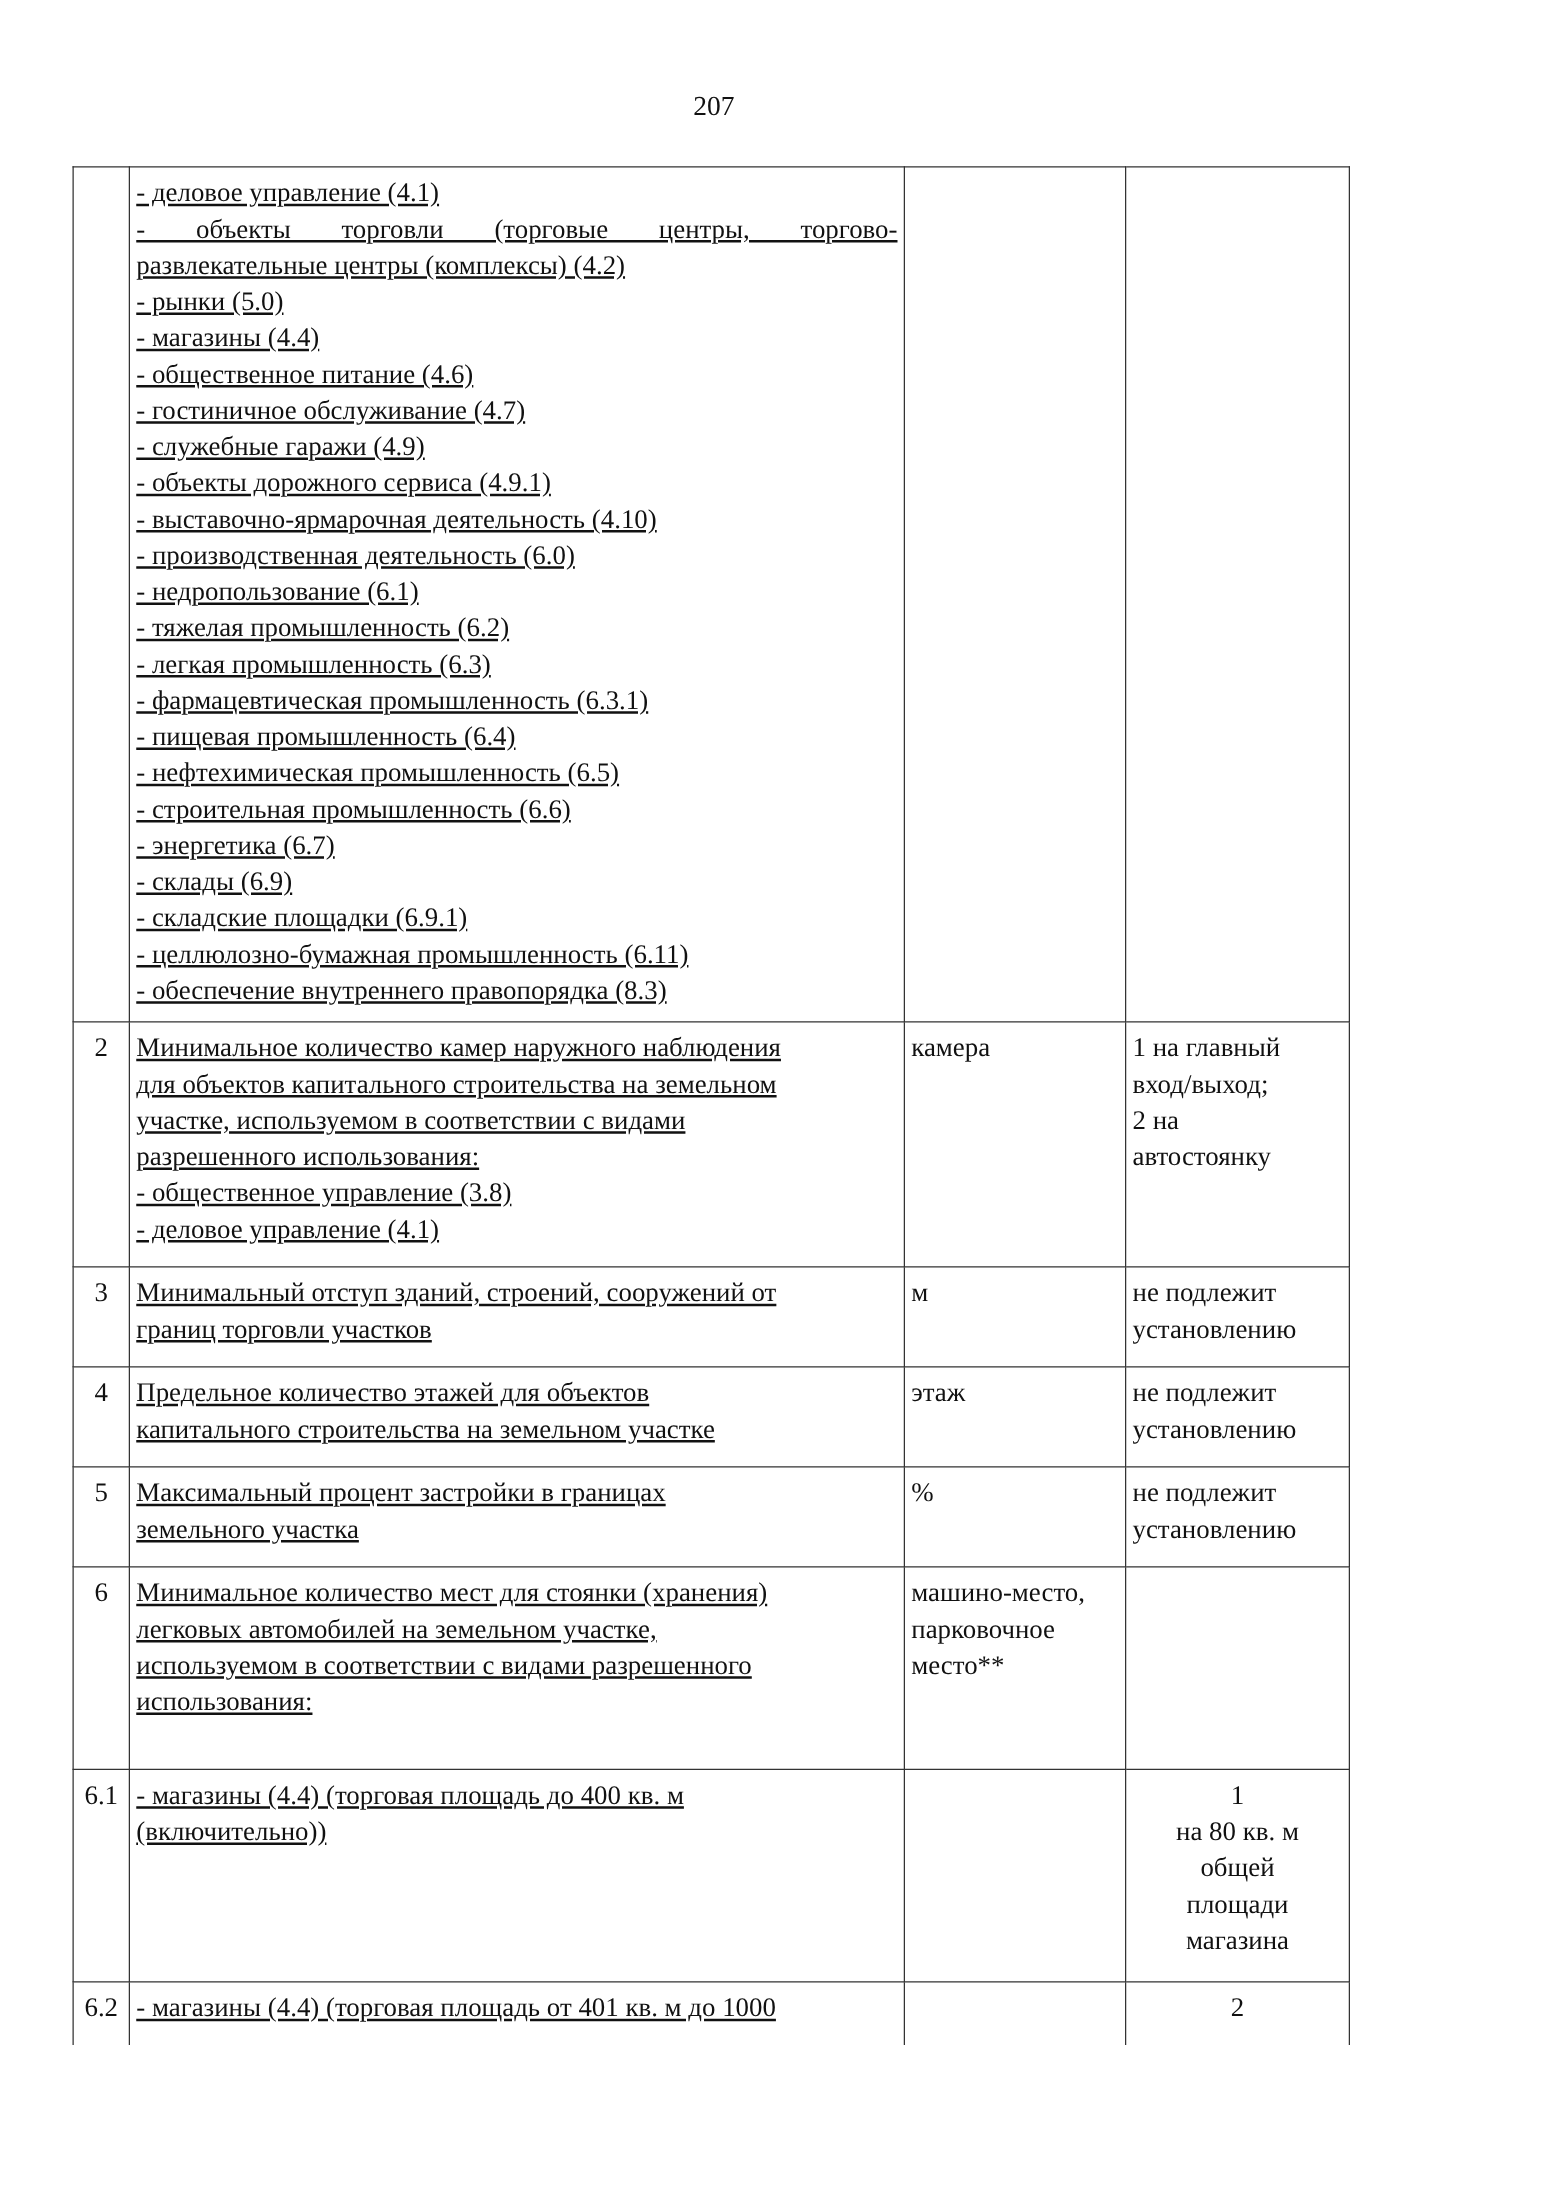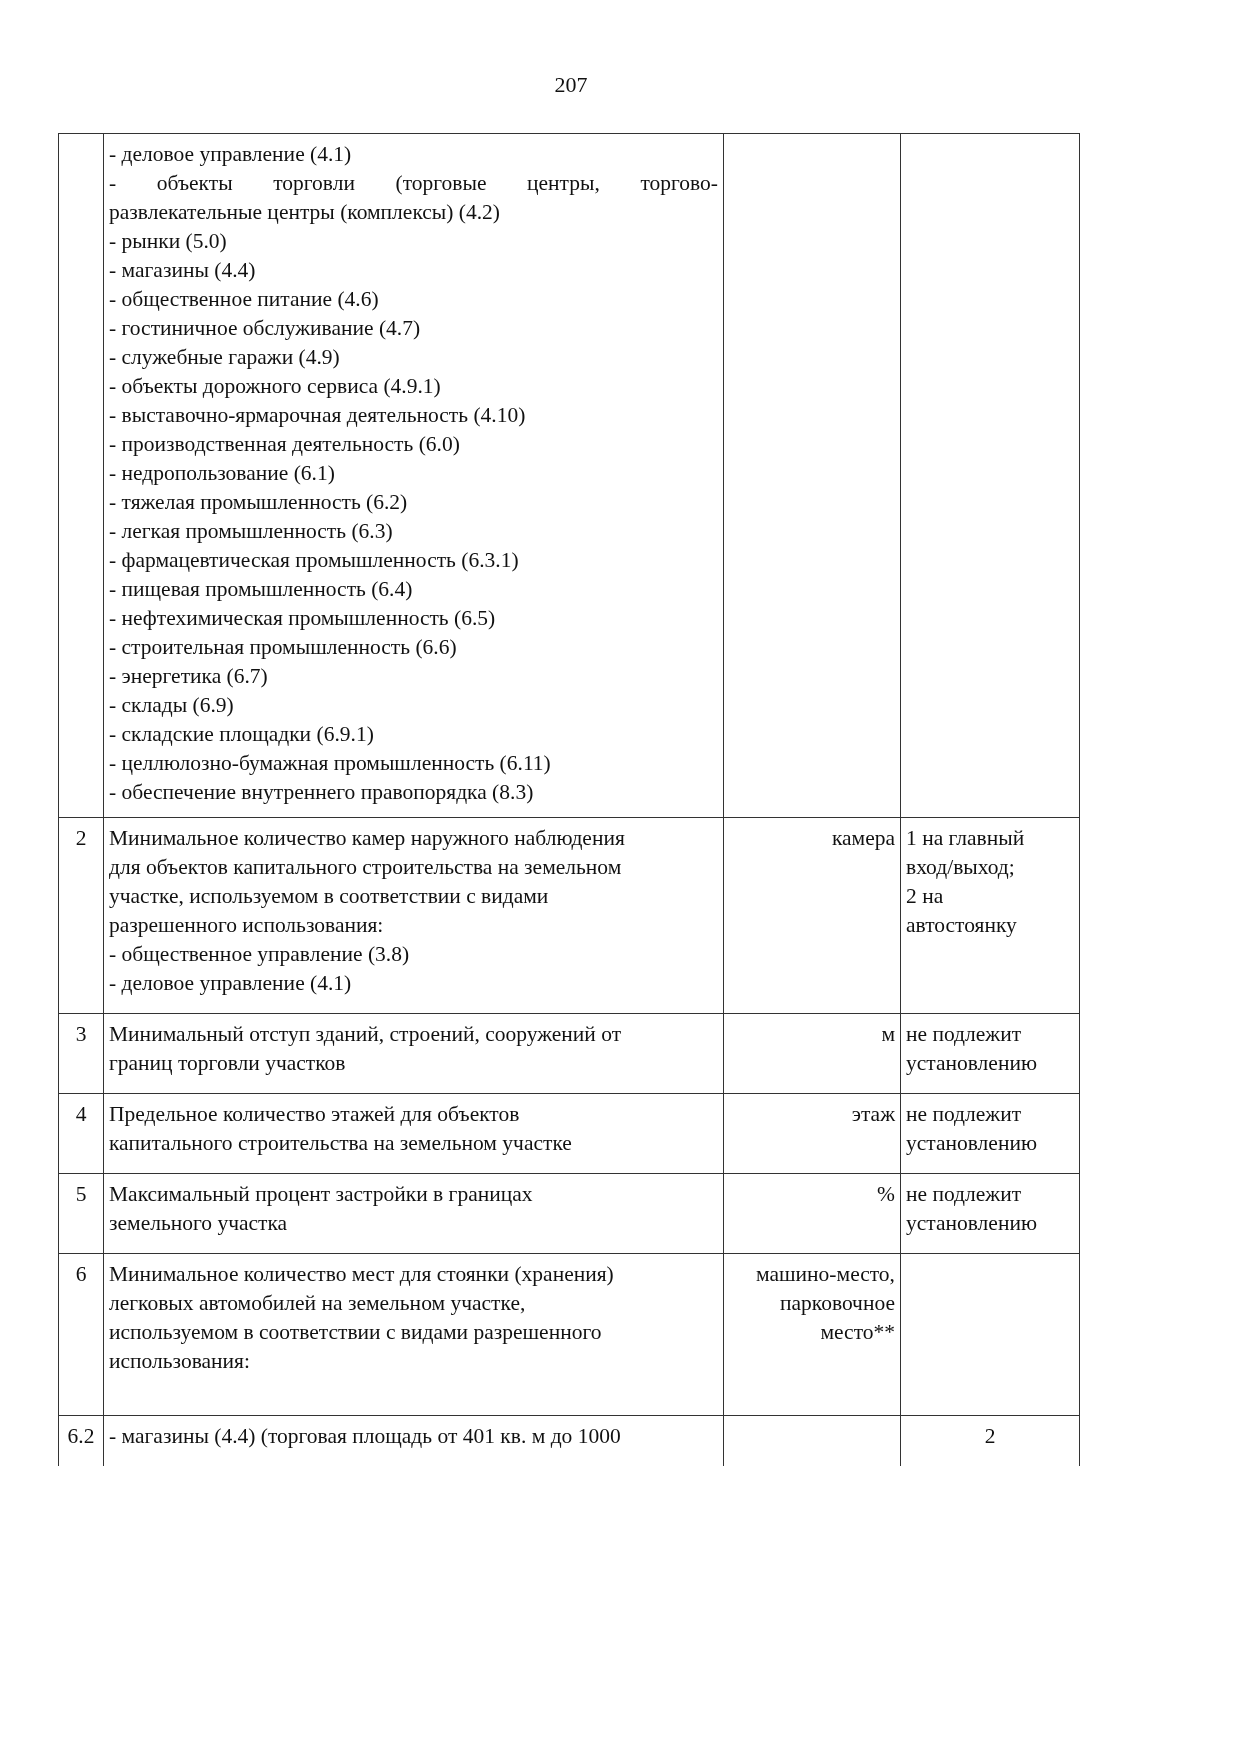--- a/index.html
+++ b/index.html
@@ -2,22 +2,22 @@
 <html><head>
 <meta charset="utf-8">
 <style>
   html, body { margin:0; padding:0; background:#fff; }
   body { width:1240px; height:1754px; position:relative; overflow:hidden;
          font-family:"Liberation Serif", serif; color:#111; }
   .page-num { position:absolute; top:72px; left:0; width:1142px; text-align:center; font-size:22px; }
   table { position:absolute; top:133px; left:58px; width:1021px; border-collapse:collapse; table-layout:fixed; font-size:21.5px; line-height:29px; }
   td { border:1.5px solid #333; vertical-align:top; padding:0 5px; }
   td.num { text-align:center; padding:6px 0 0 0; }
-  td.txt { padding-top:6px; }
-  td.unit { text-align:right; padding-top:6px; }
+  td.txt { padding-top:6px;text-decoration:underline; }
+  td.unit { text-align:left; padding-top:6px; }
   td.val { padding-top:6px; }
   td.val.center { text-align:center; }
   .line { display:block; white-space:nowrap; }
   .justify { text-align:justify; text-align-last:justify; white-space:normal; }
   .bottom-open td { border-bottom:none; }
 </style>
 </head>
 <body>
 
 <div class="page-num">207</div>
@@ -130,20 +130,35 @@
           <span class="line">используемом в соответствии с видами разрешенного</span>
           <span class="line">использования:</span>
         </td>
         <td class="unit">
           <span class="line">машино-место,</span>
           <span class="line">парковочное</span>
           <span class="line">место**</span>
         </td>
         <td class="val"></td>
       </tr>
+      <tr style="height: 170px;">
+        <td class="num">6.1</td>
+        <td class="txt">
+          <span class="line">- магазины (4.4) (торговая площадь до 400 кв. м</span>
+          <span class="line">(включительно))</span>
+        </td>
+        <td class="unit"></td>
+        <td class="val center">
+          <span class="line">1</span>
+          <span class="line">на 80 кв. м</span>
+          <span class="line">общей</span>
+          <span class="line">площади</span>
+          <span class="line">магазина</span>
+        </td>
+      </tr>
       <tr class="bottom-open" style="height: 50px;">
         <td class="num">6.2</td>
         <td class="txt">
           <span class="line">- магазины (4.4)  (торговая площадь от 401 кв. м до 1000</span>
         </td>
         <td class="unit"></td>
         <td class="val center">
           <span class="line">2</span>
         </td>
       </tr>

